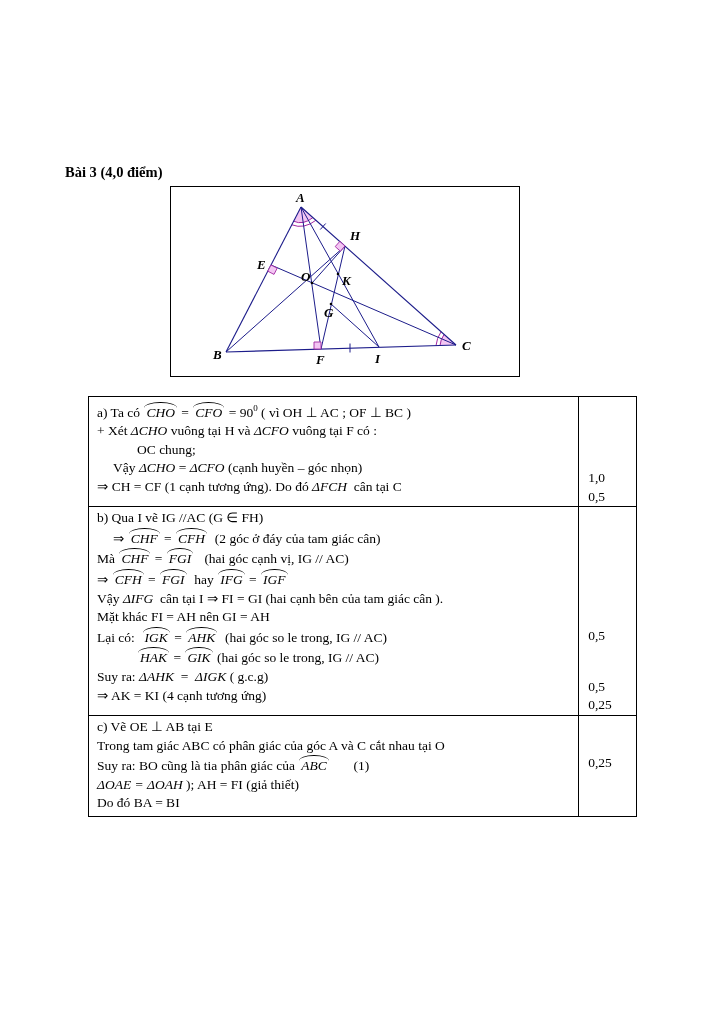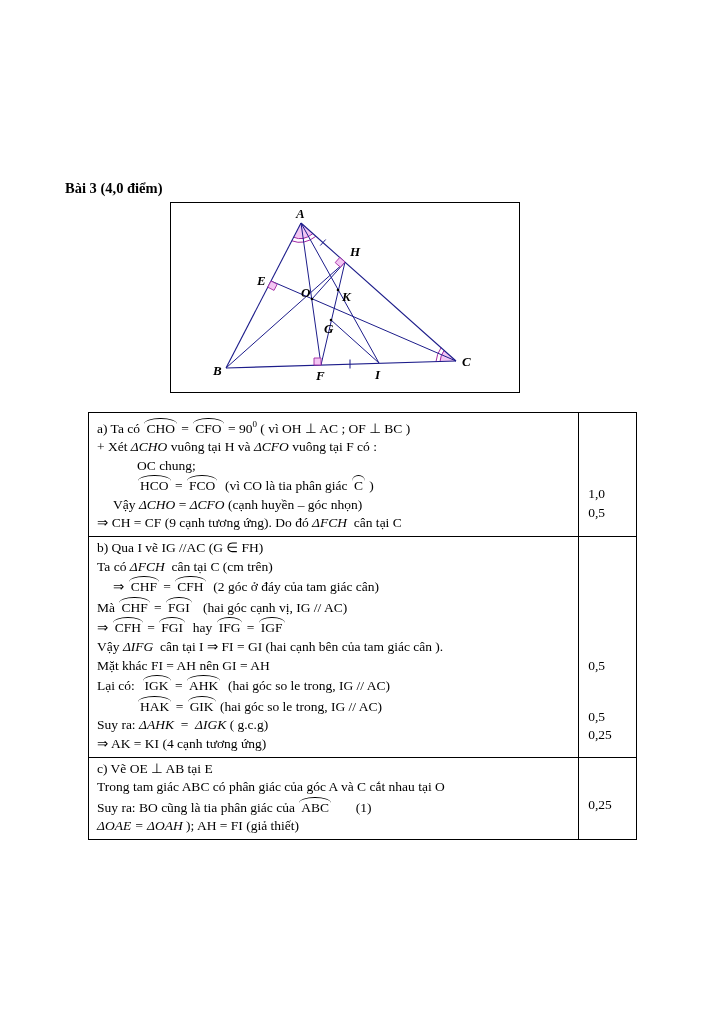--- a/index.html
+++ b/index.html
@@ -1,20 +1,20 @@
 <!DOCTYPE html>
 <html><head>
 <meta charset="utf-8">
 <style>
   html,body{margin:0;padding:0;}
   body{
     width:725px;height:1024px;background:#ffffff;color:#000;
     font-family:"Liberation Serif", serif;position:relative;overflow:hidden;
   }
-  .page{position:absolute;inset:0;margin-top:16px;}
+  .page{position:absolute;inset:0;}
   .title{
     position:absolute;left:65px;top:164px;
     font-weight:bold;font-size:14.5px;
   }
   .figure-box{
     position:absolute;left:170px;top:186px;width:350px;height:191px;
     border:1px solid #000;background:#fff;box-sizing:border-box;
   }
   .figure-box svg{display:block;}
   .ptxt{font-weight:bold;font-style:italic;font-size:13px;fill:#000;}
@@ -27,21 +27,21 @@
   .main-cell{
     width:492px;box-sizing:border-box;border-right:1px solid #000;
     padding:2px 4px 3px 8px;
   }
   .pts-cell{width:57px;box-sizing:border-box;padding:0 0 0 9px;}
   .pts-val{line-height:18.6px;}
   .line{line-height:18.6px;white-space:pre-wrap;}
   .ind1{padding-left:16px;}
   .ind2{padding-left:40px;}
   .m{font-style:italic;}
-  .hat{position:relative;display:inline-block;padding:2px 3px 0;}
+  .hat{font-style:italic;position:relative;display:inline-block;padding:2px 3px 0;}
   .hat::before{
     content:"";position:absolute;left:1px;right:1px;top:0;height:5px;
     border-top:1.2px solid #000;
     border-radius:50% 50% 0 0 / 100% 100% 0 0;
   }
   sup{font-size:9px;}
 </style>
 </head>
 <body>
 
@@ -95,34 +95,32 @@
     </svg>
   </div>
 
   <div class="solution-table">
 
     <div class="t-row">
       <div class="main-cell">
           <div class="line"><span>a) Ta có </span><span class="hat">CHO</span><span> = </span><span class="hat">CFO</span><span> = 90</span><sup>0</sup><span> ( vì OH ⊥ AC ; OF ⊥ BC )</span></div>
           <div class="line"><span>+ Xét </span><span class="m">ΔCHO</span><span> vuông tại H và </span><span class="m">ΔCFO</span><span> vuông tại F có :</span></div>
           <div class="line ind2"><span>OC chung;</span></div>
-          <div class="line ind2"><span class="hat">HCO</span><span> = </span><span class="hat">FCO</span><span>  (vì CO là tia phân giác </span><span class="hat">C</span><span> )</span></div>
           <div class="line ind1"><span>Vậy </span><span class="m">ΔCHO</span><span> = </span><span class="m">ΔCFO</span><span> (cạnh huyền – góc nhọn)</span></div>
-          <div class="line"><span>⇒ CH = CF (9 cạnh tương ứng). Do đó </span><span class="m">ΔFCH</span><span>  cân tại C</span></div>
+          <div class="line"><span>⇒ CH = CF (1 cạnh tương ứng). Do đó </span><span class="m">ΔFCH</span><span>  cân tại C</span></div>
         </div>
       <div class="pts-cell">
         <div class="pts-val" style="margin-top:72px">1,0</div>
         <div class="pts-val">0,5</div>
       </div>
     </div>
 
     <div class="t-row">
       <div class="main-cell">
           <div class="line"><span>b) Qua I vẽ IG //AC (G ∈ FH)</span></div>
-          <div class="line"><span>Ta có </span><span class="m">ΔFCH</span><span>  cân tại C (cm trên)</span></div>
           <div class="line ind1"><span>⇒ </span><span class="hat">CHF</span><span> = </span><span class="hat">CFH</span><span>  (2 góc ở đáy của tam giác cân)</span></div>
           <div class="line"><span>Mà </span><span class="hat">CHF</span><span> = </span><span class="hat">FGI</span><span>   (hai góc cạnh vị, IG // AC)</span></div>
           <div class="line"><span>⇒ </span><span class="hat">CFH</span><span> = </span><span class="hat">FGI</span><span>  hay </span><span class="hat">IFG</span><span> = </span><span class="hat">IGF</span></div>
           <div class="line"><span>Vậy </span><span class="m">ΔIFG</span><span>  cân tại I ⇒ FI = GI (hai cạnh bên của tam giác cân ).</span></div>
           <div class="line"><span>Mặt khác FI = AH nên GI = AH</span></div>
           <div class="line"><span>Lại có:  </span><span class="hat">IGK</span><span> = </span><span class="hat">AHK</span><span>  (hai góc so le trong, IG // AC)</span></div>
           <div class="line ind2"><span class="hat">HAK</span><span> = </span><span class="hat">GIK</span><span> (hai góc so le trong, IG // AC)</span></div>
           <div class="line"><span>Suy ra: </span><span class="m">ΔAHK</span><span>  =  </span><span class="m">ΔIGK</span><span> ( g.c.g)</span></div>
           <div class="line"><span>⇒ AK = KI (4 cạnh tương ứng)</span></div>
         </div>
@@ -132,20 +130,21 @@
         <div class="pts-val">0,25</div>
       </div>
     </div>
 
     <div class="t-row">
       <div class="main-cell">
           <div class="line"><span>c) Vẽ OE ⊥ AB tại E</span></div>
           <div class="line"><span>Trong tam giác ABC có phân giác của góc A và C cắt nhau tại O</span></div>
           <div class="line"><span>Suy ra: BO cũng là tia phân giác của </span><span class="hat">ABC</span><span>       (1)</span></div>
           <div class="line"><span class="m">ΔOAE = ΔOAH</span><span> ); AH = FI (giả thiết)</span></div>
+          <div class="line"><span>Do đó BA = BI</span></div>
         </div>
       <div class="pts-cell">
         <div class="pts-val" style="margin-top:38px">0,25</div>
       </div>
     </div>
 
   </div>
 </div>
 
 </body></html>

